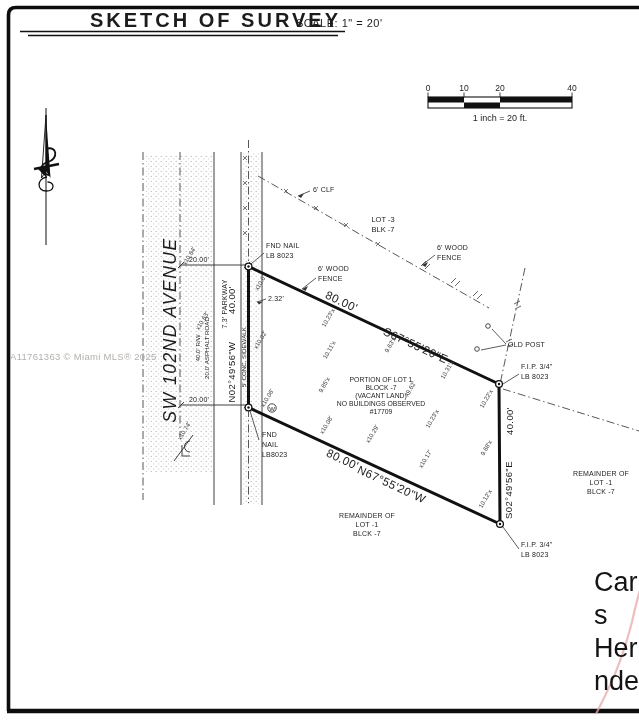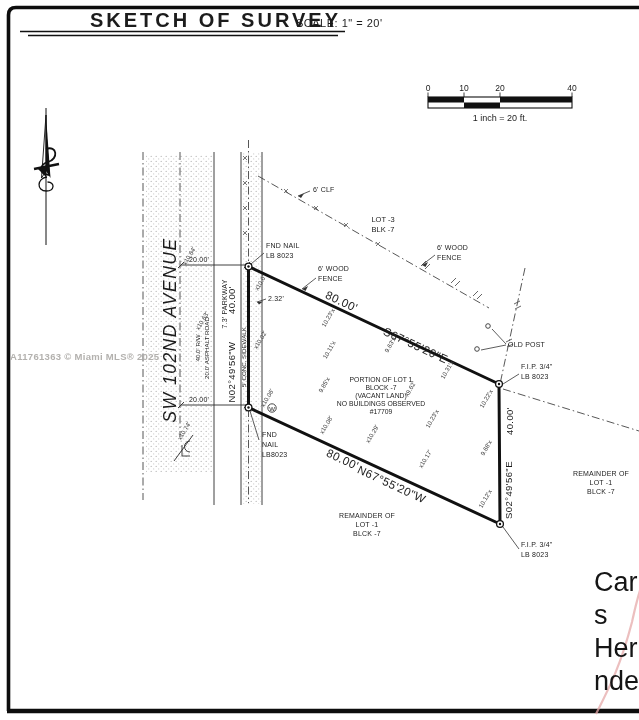--- a/index.html
+++ b/index.html
@@ -13,21 +13,21 @@
   .dim{font-size:11.5px;letter-spacing:.5px;}
   .dimv{font-size:9.5px;letter-spacing:.4px;}
   .spot{font-size:6.2px;fill:#3a3a3a;}
   .title{font-size:20px;font-weight:bold;letter-spacing:3px;}
   .scalenote{font-size:11px;letter-spacing:.5px;}
   .ticklbl{font-size:8.5px;}
   .caption{font-size:9px;}
   .street{font-size:17.5px;font-style:italic;letter-spacing:1.5px;}
   .desc{font-size:6.8px;}
   .wmark{position:absolute;left:10px;top:351px;font-size:9.5px;color:#b3b1ae;
-         letter-spacing:.3px;white-space:nowrap;font-weight:bold;}
+         letter-spacing:.3px;white-space:nowrap;}
   .sig{position:absolute;left:594px;top:566px;width:60px;color:#151515;
        font-size:27px;line-height:33px;white-space:nowrap;}
   .thin{stroke:#2a2a2a;stroke-width:.9;fill:none;}
   .dashdot{stroke:#444;stroke-width:.9;fill:none;stroke-dasharray:8 3 1.5 3;}
   .boundary{stroke:#111;stroke-width:3;fill:none;stroke-linecap:round;}
   .leader{stroke:#333;stroke-width:.8;fill:none;}
 </style>
 </head>
 <body>
 

